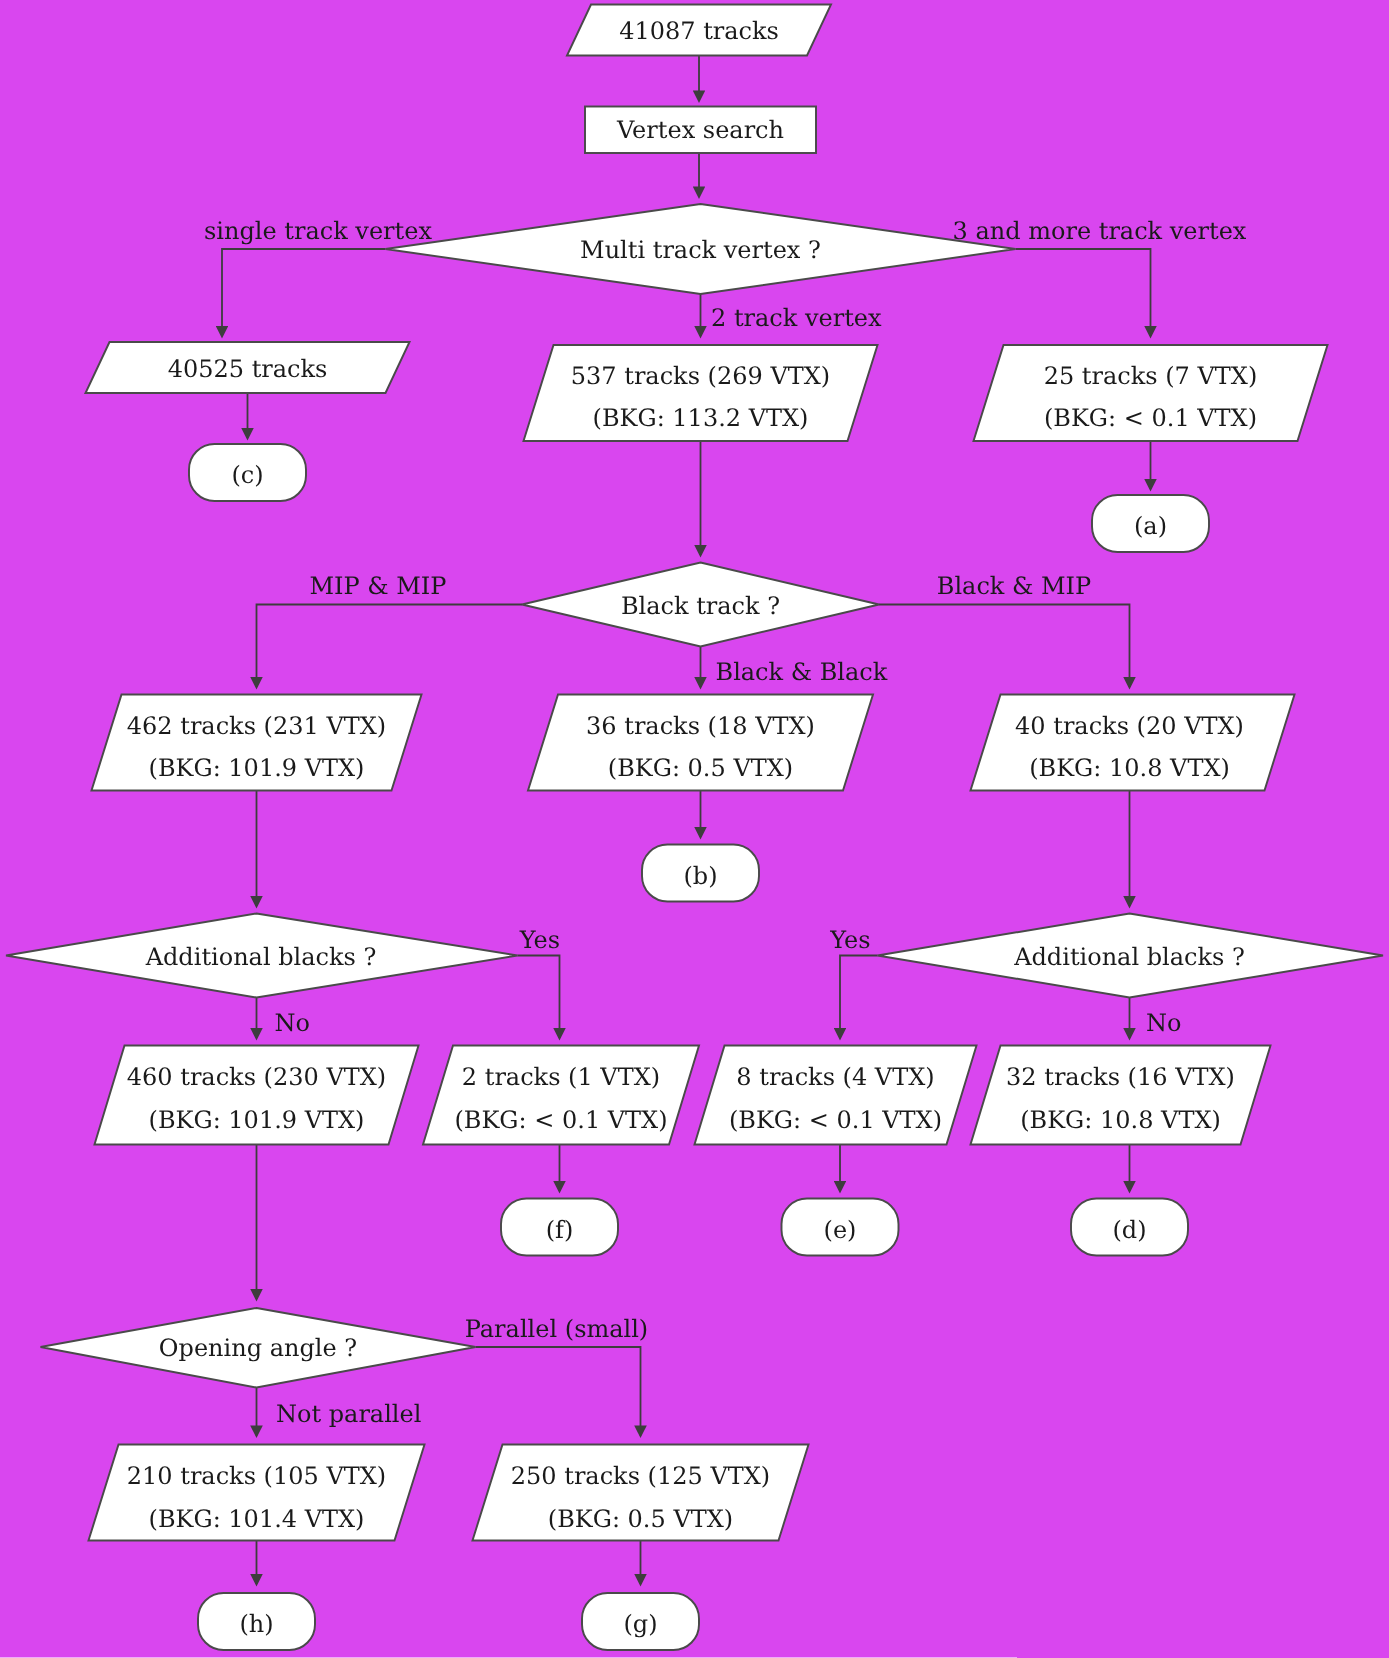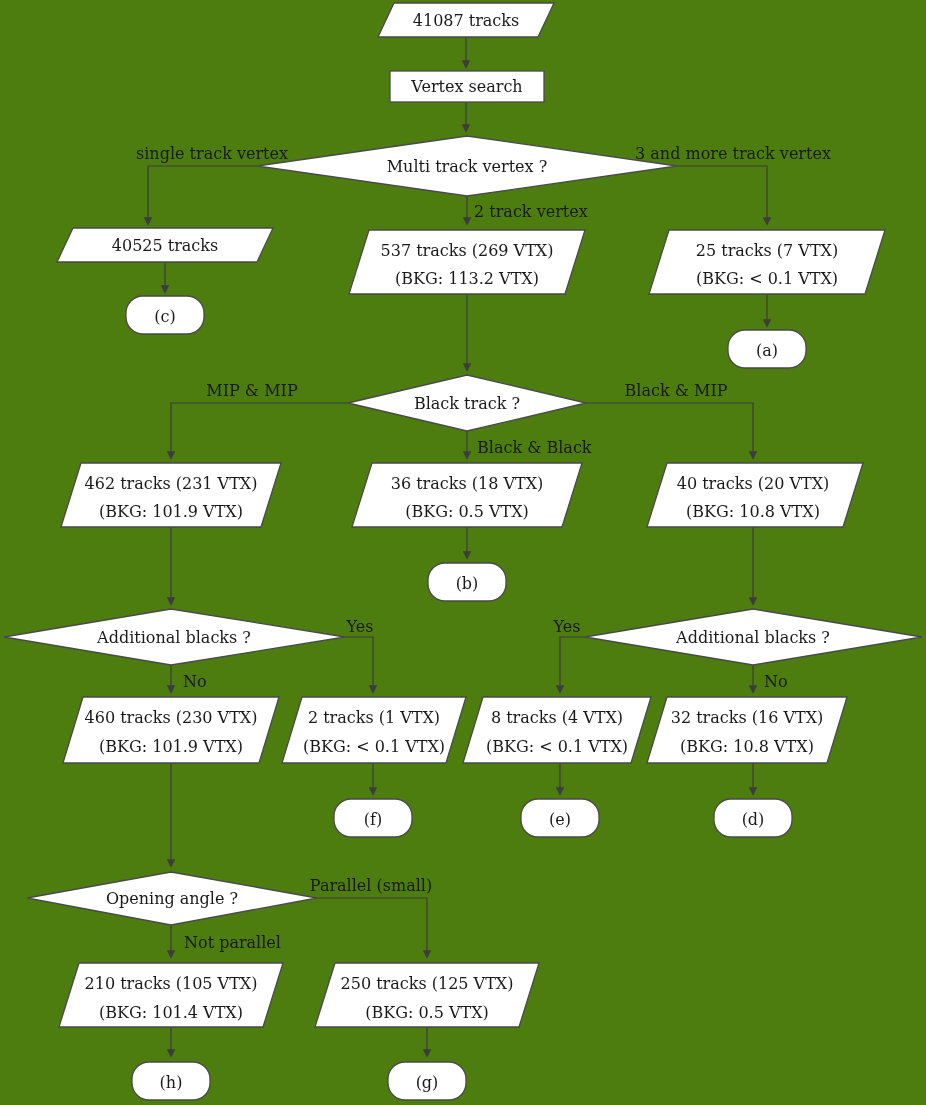--- a/index.html
+++ b/index.html
@@ -1,16 +1,16 @@
 <!DOCTYPE html>
 <html><head>
 <meta charset="utf-8">
 <style>
   html,body{margin:0;padding:0;background:#ffffff;}
-  .stage{position:relative;width:926px;height:1105px;background:#4d7c0f;overflow:hidden;}
+  .stage{position:relative;width:926px;height:1105px;background:#d946ef;overflow:hidden;}
   svg{display:block;}
   .shape{fill:#ffffff;stroke:#4a4a4a;stroke-width:1.3;}
   .edge{fill:none;stroke:#3d3d3d;stroke-width:1.2;marker-end:url(#arrow);}
   text{font-family:"DejaVu Serif","Liberation Serif",serif;font-size:16px;fill:#1a1a1a;}
   .mid{text-anchor:middle;}
 </style>
 </head>
 <body>
 
 <div class="stage">

